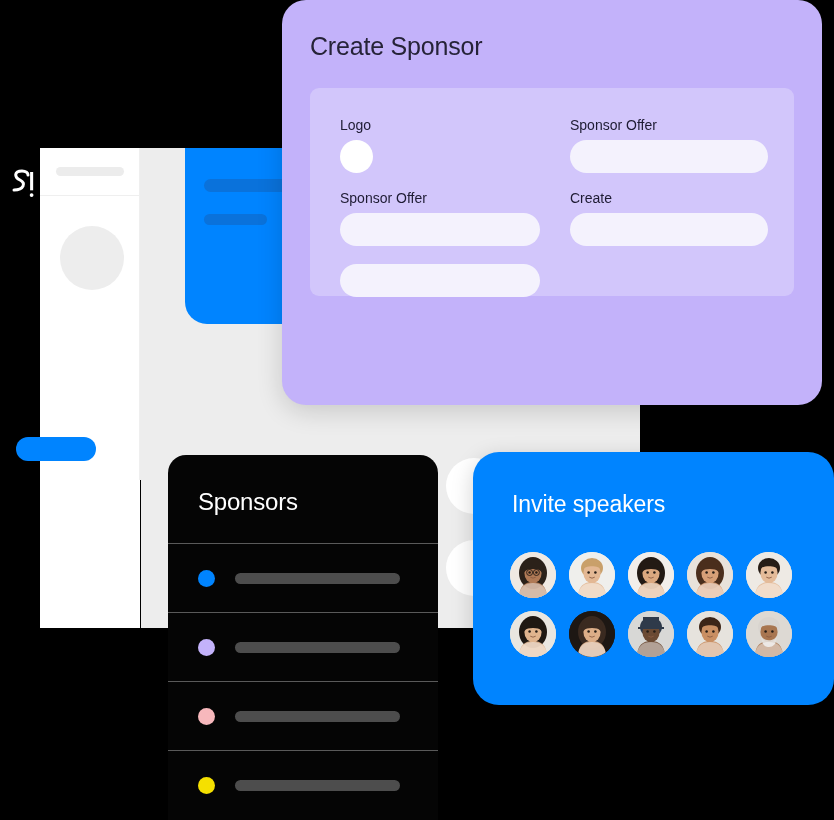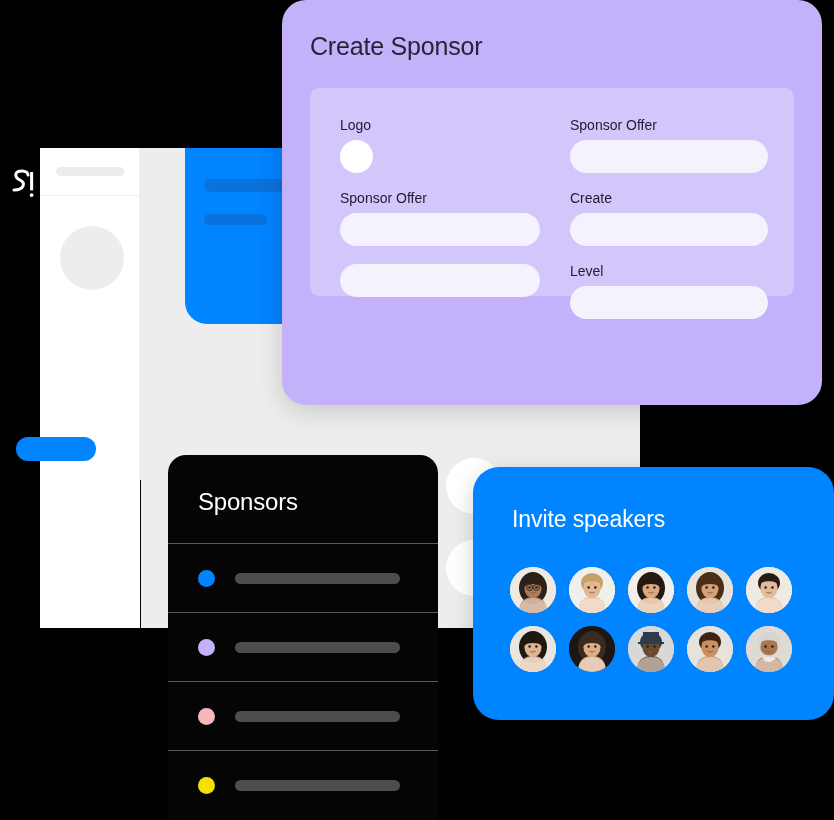--- a/index.html
+++ b/index.html
@@ -277,21 +277,20 @@
   .invite-card {
     position: absolute;
     left: 473px; top: 452px;
     width: 361px;
     height: 253px;
     background: #0084ff;
     border-radius: 26px;
     z-index: 10;
     box-shadow: 0 6px 22px rgba(0,0,0,0.18);
     overflow: hidden;
-    margin-top: 15px;
   }
   .invite-title {
     position: absolute;
     left: 39px; top: 39px;
     font-size: 23px;
     color: #ffffff;
     font-weight: 400;
     letter-spacing: -0.1px;
   }
   .avatar-grid {
@@ -382,24 +381,20 @@
 
         <div class="cell">
           <div class="field-label">Create</div>
           <input class="field-input" type="text" placeholder="" style="">
         </div>
 
         <div class="cell">
           <input class="field-input" type="text" placeholder="" style="">
         </div>
 
-        <div class="cell">
-          <div class="field-label">Level</div>
-          <input class="field-input" type="text" placeholder="" style="">
-        </div>
 
       </div>
     </div>
   </div>
 
   <div class="sponsors-card">
     <div class="sponsors-title">Sponsors</div>
     <div class="sponsors-list" id="sponsors-list">
         <div class="sponsor-row">
           <div class="row-dot" style="background: rgb(0, 132, 255);"></div>

